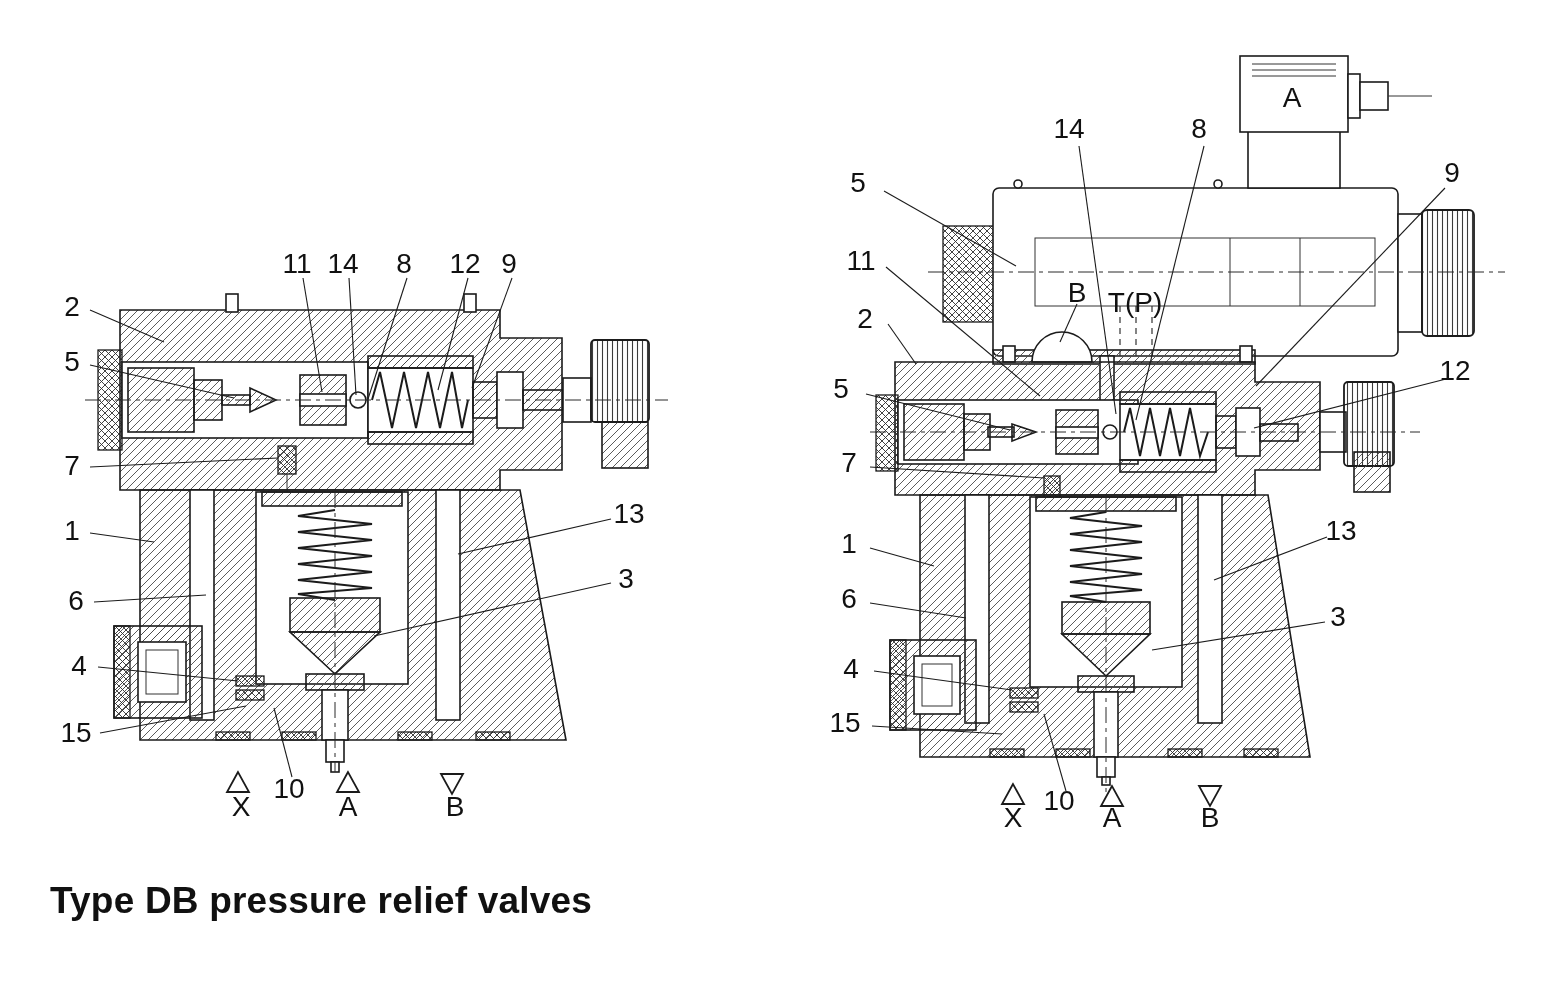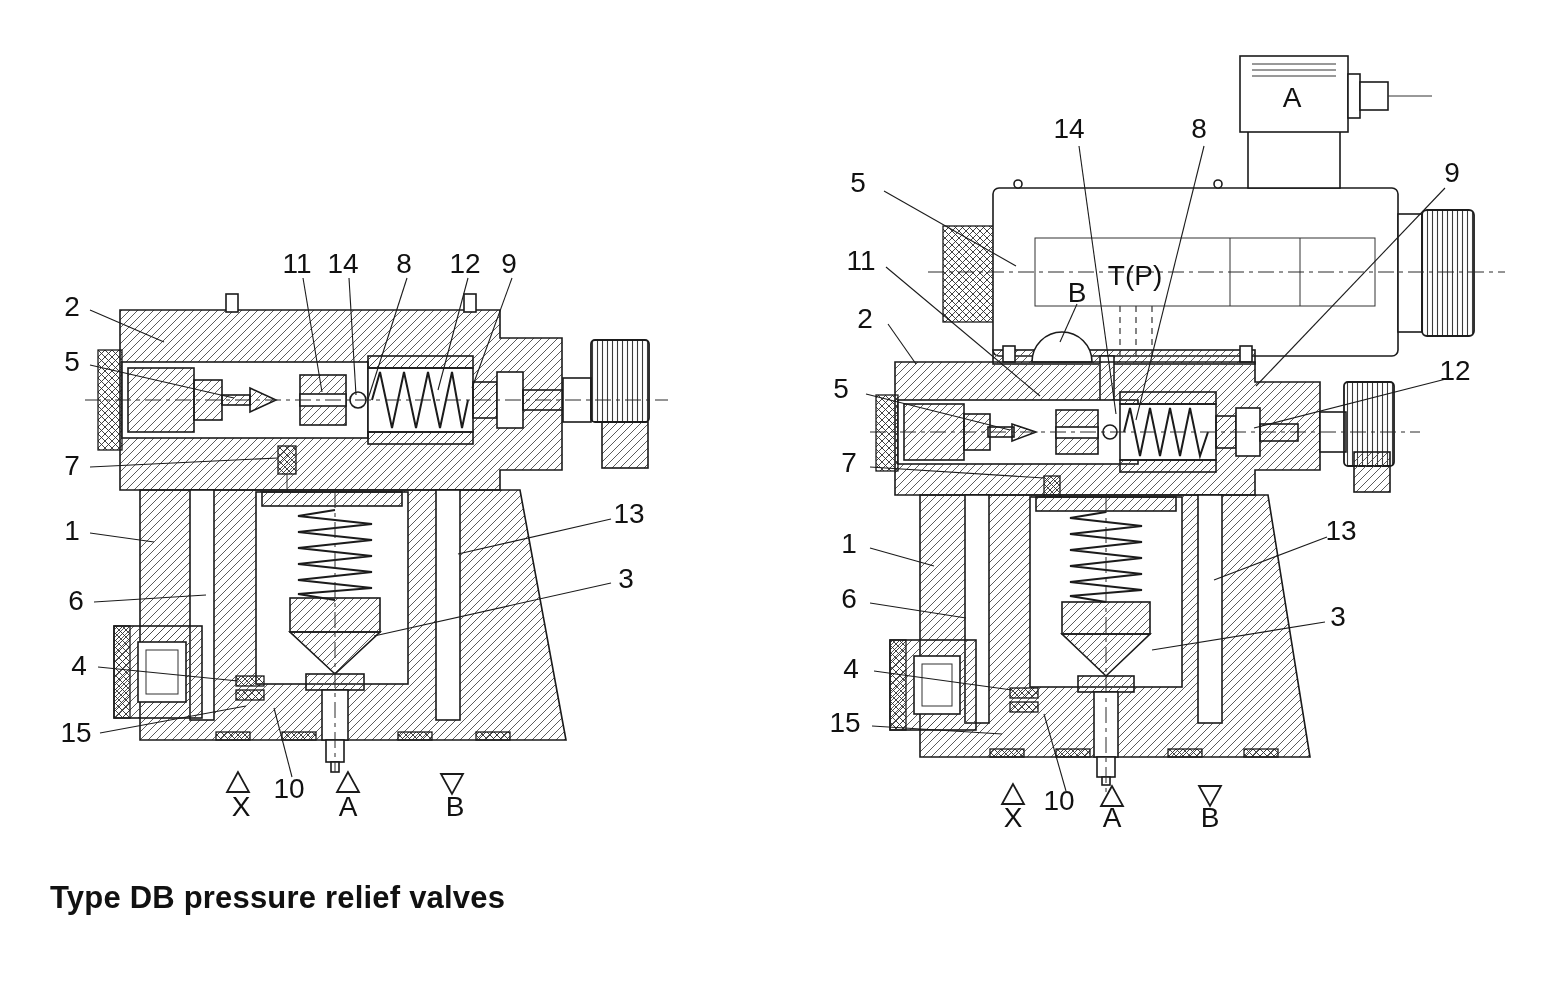--- a/index.html
+++ b/index.html
@@ -6,21 +6,21 @@
   .stage{
     position:relative;width:1560px;height:1003px;background:#fff;
     font-family:"Liberation Sans", sans-serif;overflow:hidden;color:#111;
   }
   .drawing{position:absolute;left:0;top:0;}
   .callout{
     position:absolute;transform:translate(-50%,-50%);
     font-size:28px;line-height:1;white-space:nowrap;color:#111;
   }
   .caption{
-    position:absolute;margin:0;font-size:31px;font-weight:700;color:#111;
+    position:absolute;margin:0;font-size:37px;font-weight:700;color:#111;
     white-space:nowrap;letter-spacing:0.2px;
   }
   
   .hatched{fill:url(#hatch);stroke:#1b1b1b;stroke-width:1.6;}
   .solid{fill:#ffffff;stroke:#1b1b1b;stroke-width:1.6;}
   .seal{fill:url(#xhatch);stroke:#1b1b1b;stroke-width:1.3;}
   .knurled{fill:url(#knurl);stroke:#1b1b1b;stroke-width:1.8;}
   .spring{fill:none;stroke:#1b1b1b;stroke-width:2;}
   .cl{stroke:#2b2b2b;stroke-width:1;stroke-dasharray:16 5 4 5;fill:none;}
   .leader{stroke:#1b1b1b;stroke-width:1.1;fill:none;}
@@ -257,16 +257,16 @@
   <span class="callout" style="left:1199px;top:129px">8</span>
   <span class="callout" style="left:1452px;top:173px">9</span>
   <span class="callout" style="left:1455px;top:371px">12</span>
   <span class="callout" style="left:1341px;top:531px">13</span>
   <span class="callout" style="left:1338px;top:617px">3</span>
   <span class="callout" style="left:1059px;top:801px">10</span>
   <span class="callout" style="left:1013px;top:818px">X</span>
   <span class="callout" style="left:1112px;top:818px">A</span>
   <span class="callout" style="left:1210px;top:818px">B</span>
   <span class="callout" style="left:1077px;top:293px">B</span>
-  <span class="callout" style="left:1135px;top:276px">T(P)</span>
+  <span class="callout" style="left:1135px;top:303px">T(P)</span>
   <span class="callout" style="left:1292px;top:98px">A</span>
 
 </div>
 
 </body></html>

